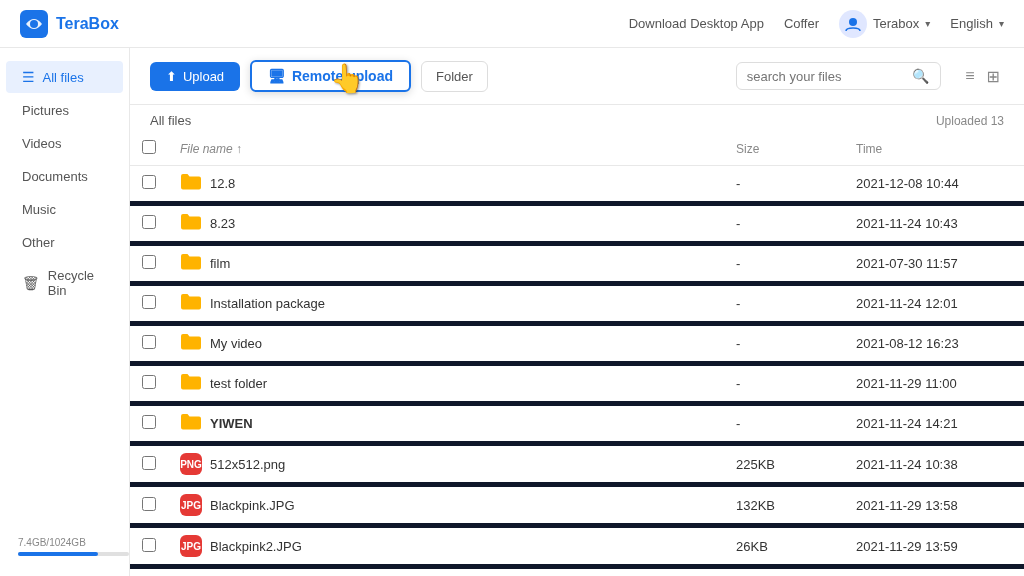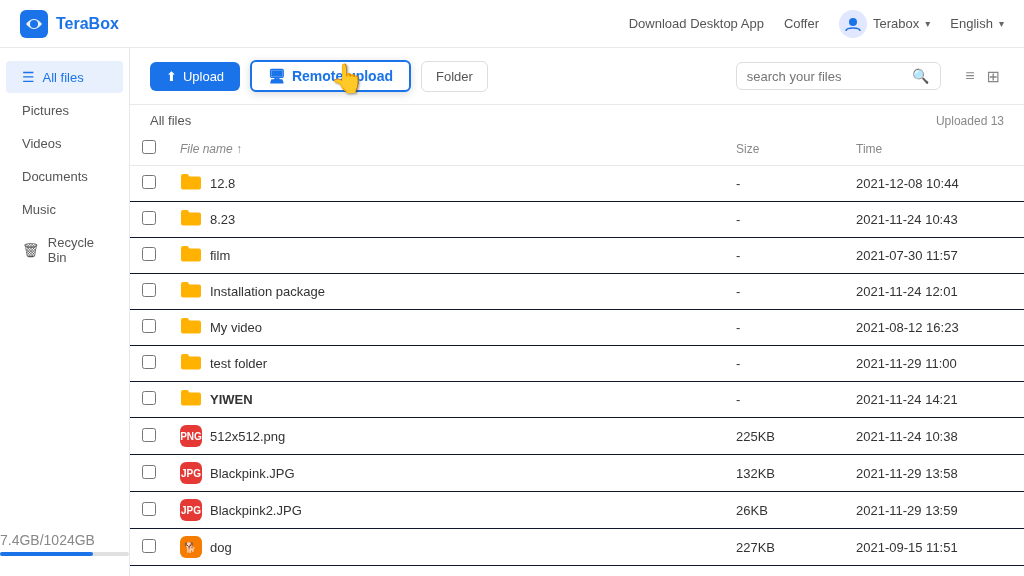--- a/index.html
+++ b/index.html
@@ -21,21 +21,21 @@
 
     
     .layout { display: flex; height: calc(100vh - 48px); }
 
     
     .sidebar { width: 130px; background: #fff; border-right: 1px solid #e8e8e8; padding: 12px 0; display: flex; flex-direction: column; }
     .sidebar-item { display: flex; align-items: center; gap: 8px; padding: 8px 16px; cursor: pointer; color: #555; font-size: 13px; border-radius: 4px; margin: 1px 6px; }
     .sidebar-item.active { background: #e8f0fe; color: #1a73e8; font-weight: 500; }
     .sidebar-icon { font-size: 14px; }
     .sidebar-spacer { flex: 1; }
-    .sidebar-storage { padding: 8px 0; font-size: 14px; color: #888; }
+    .sidebar-storage { padding: 8px 0; font-size: 10px; color: #888; margin-left: 18px; }
     .storage-bar { width: 100%; height: 4px; background: #e0e0e0; border-radius: 2px; margin-top: 4px; }
     .storage-fill { height: 100%; background: #1a73e8; border-radius: 2px; width: 72%; }
 
     
     .main { flex: 1; display: flex; flex-direction: column; overflow: hidden; background: #fff; }
 
     
     .toolbar { display: flex; align-items: center; gap: 10px; padding: 12px 20px; border-bottom: 1px solid #e8e8e8; background: #fff; }
     .btn-upload { background: #1a73e8; color: #fff; border: none; border-radius: 6px; padding: 7px 16px; cursor: pointer; font-size: 13px; display: flex; align-items: center; gap: 6px; }
     .btn-remote-upload { background: #fff; color: #1a73e8; border: 2px solid #1a73e8; border-radius: 6px; padding: 6px 16px; cursor: pointer; font-size: 14px; font-weight: 600; display: flex; align-items: center; gap: 6px; position: relative; box-shadow: 0 2px 8px rgba(0,0,0,0.15); }
@@ -50,21 +50,21 @@
     
     .content-header { display: flex; align-items: center; justify-content: space-between; padding: 8px 20px 4px; }
     .breadcrumb { font-size: 13px; color: #555; }
     .uploaded-count { font-size: 12px; color: #888; }
 
     
     .file-table { flex: 1; overflow-y: auto; }
     table { width: 100%; border-collapse: collapse; }
     thead tr { border-bottom: 1px solid #e8e8e8; }
     th { padding: 8px 12px; text-align: left; font-size: 12px; color: #888; font-weight: 500; white-space: nowrap; }
-    td { padding: 7px 12px; font-size: 13px; color: #333; border-bottom: 1px solid #0f172a; white-space: nowrap; }
+    td { padding: 7px 12px; font-size: 13px; color: #333; border-bottom: 5px solid #0f172a; white-space: nowrap; }
     .col-check { width: 32px; }
     .col-name { min-width: 300px; font-style: italic; }
     .col-size { width: 120px; }
     .col-time { width: 180px; }
     .file-name-cell { display: flex; align-items: center; gap: 8px; }
     .file-icon-img { width: 22px; height: 22px; border-radius: 6px; display: flex; align-items: center; justify-content: center; font-size: 10px; font-weight: 700; }
     .icon-jpg { background: #e53935; color: #fff; }
     .icon-png { background: #e53935; color: #fff; }
     .icon-dog { background: #f57c00; color: #fff; }
     input[type=checkbox] { width: 14px; height: 14px; cursor: pointer; }
@@ -122,20 +122,23 @@
     <div class="sidebar-item">
       <span>Videos</span>
     </div>
     <div class="sidebar-item">
       <span>Documents</span>
     </div>
     <div class="sidebar-item">
       <span>Music</span>
     </div>
     <div class="sidebar-item">
+      <span>Other</span>
+    </div>
+    <div class="sidebar-item">
       <span class="sidebar-icon">🗑</span>
       <span>Recycle Bin</span>
     </div>
     <div class="sidebar-spacer"></div>
     <div class="sidebar-storage">
       <div>7.4GB/1024GB</div>
       <div class="storage-bar">
         <div class="storage-fill"></div>
       </div>
     </div>

